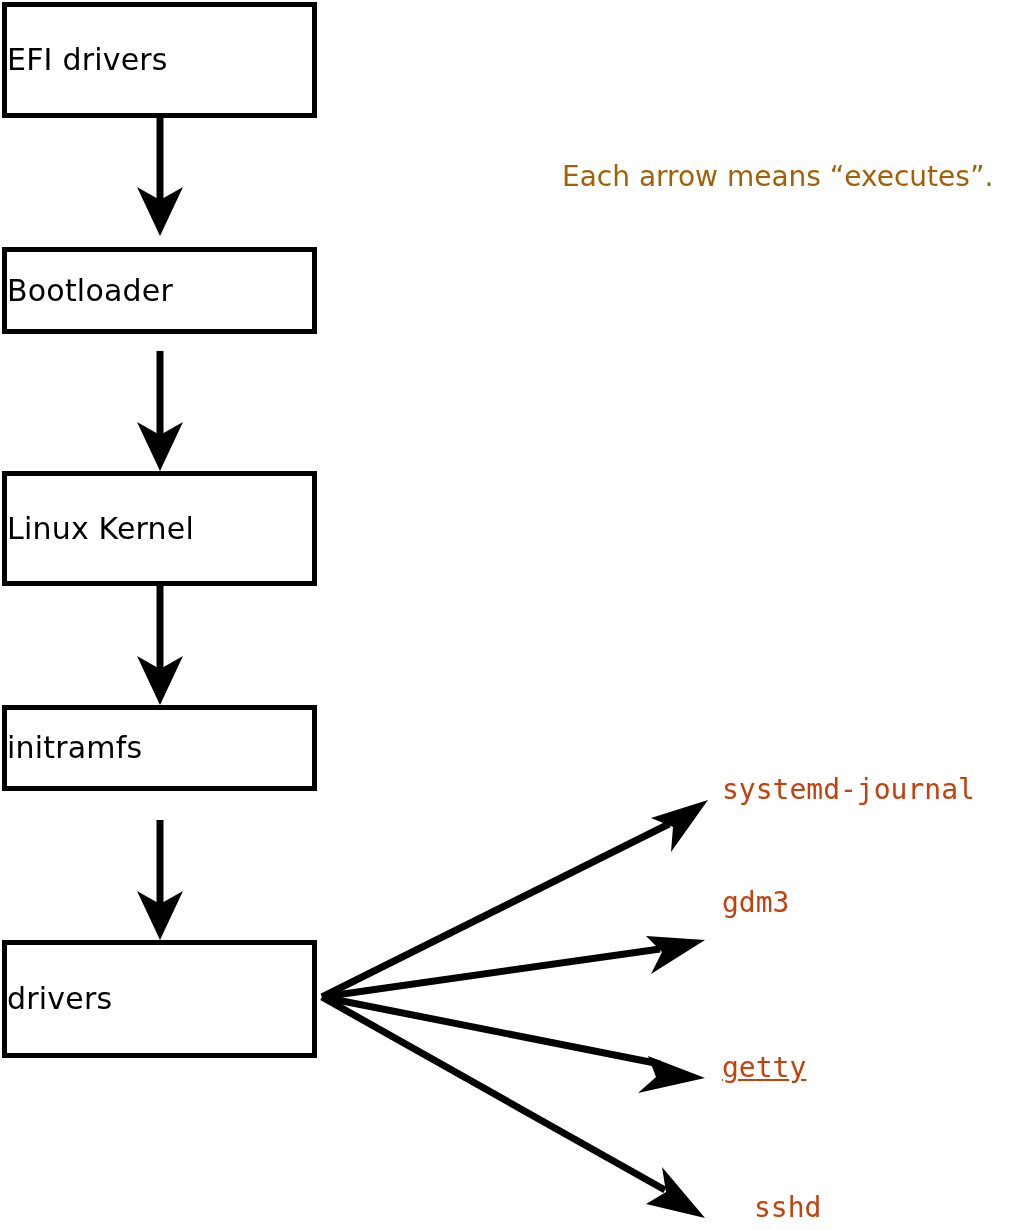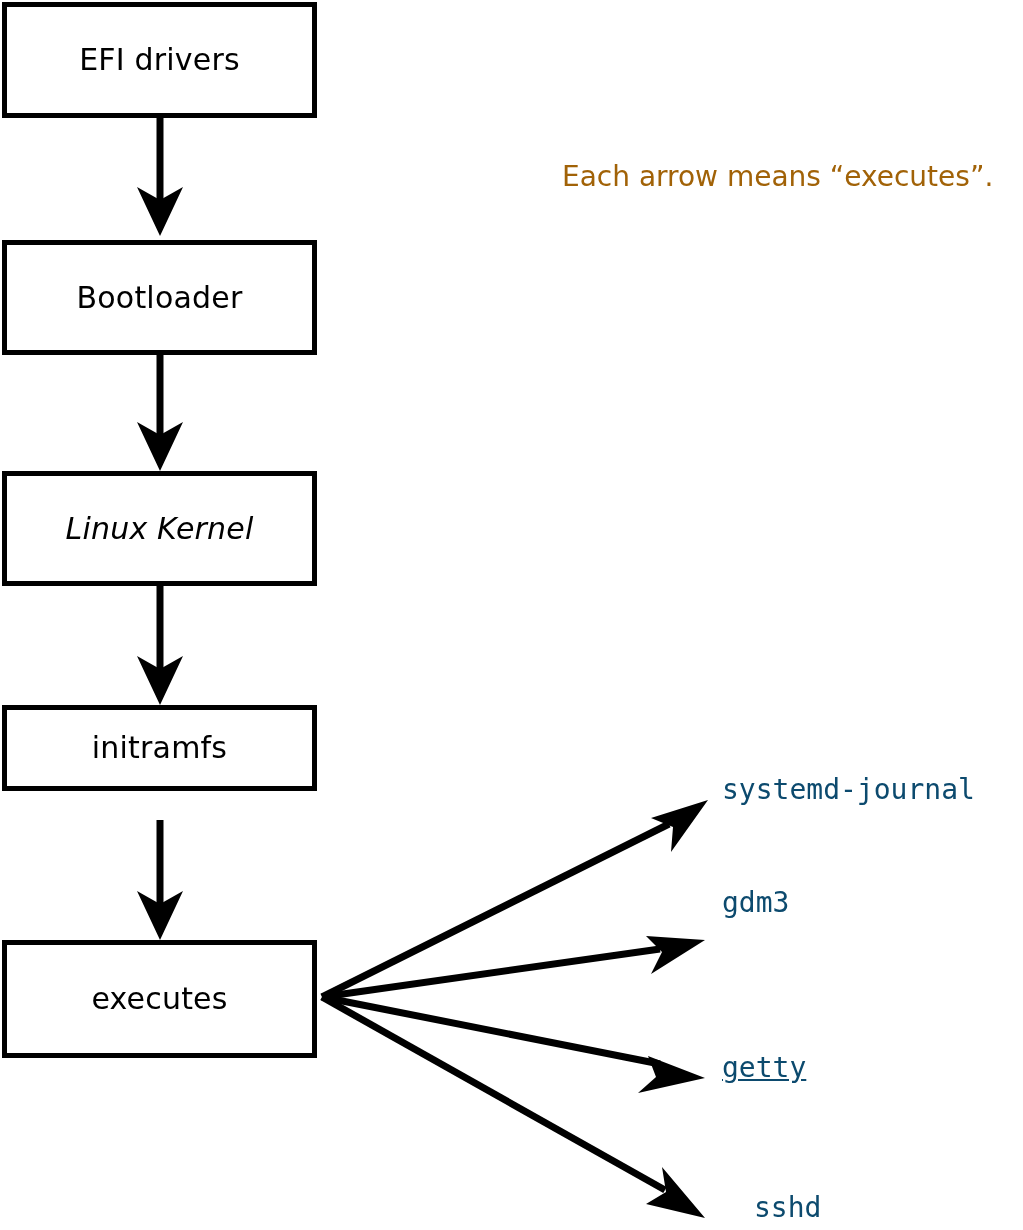--- a/index.html
+++ b/index.html
@@ -30,43 +30,43 @@
   
   .proc-box {
     position: absolute;
     left: 2px;
     width: 315px;
     box-sizing: border-box;
     background: #ffffff;
     border: 5px solid #000000;
     display: flex;
     align-items: center;
-    justify-content: center;
+    justify-content: flex-start;
   }
   .proc-box .proc-label {
     font-family: "DejaVu Sans", sans-serif;
     font-size: 30px;
     color: #000000;
     line-height: 1;
     letter-spacing: 0.2px;
     white-space: nowrap;
   }
 
   #box-efi-drivers      { top: 2px;   height: 116px; }
-  #box-bootloader       { top: 240px; height: 115px; }
-  #box-linux-kernel     { top: 471px; height: 115px; font-style: italic; }
+  #box-bootloader       { top: 247px; height: 87px; }
+  #box-linux-kernel     { top: 471px; height: 115px; }
   #box-initramfs        { top: 705px; height: 86px; }
   #box-systemd          { top: 940px; height: 118px; }
 
   
   .service-label {
     position: absolute;
     font-family: "DejaVu Sans Mono", monospace;
     font-size: 28px;
-    color: #0c4a6e;
+    color: #c2410c;
     line-height: 1;
     white-space: nowrap;
   }
   #service-systemd-journal { left: 722px; top: 776px; }
   #service-gdm3            { left: 722px; top: 889px; }
   #service-getty           { left: 722px; top: 1054px; text-decoration: underline; }
   #service-sshd            { left: 754px; top: 1194px; }
 
   
   #legend-caption {
@@ -138,21 +138,21 @@
 
   <div class="proc-box" id="box-linux-kernel">
     <span class="proc-label">Linux Kernel</span>
   </div>
 
   <div class="proc-box" id="box-initramfs">
     <span class="proc-label">initramfs</span>
   </div>
 
   <div class="proc-box" id="box-systemd">
-    <span class="proc-label">executes</span>
+    <span class="proc-label">drivers</span>
   </div>
 
   <div class="service-label" id="service-systemd-journal">systemd-journal</div>
   <div class="service-label" id="service-gdm3">gdm3</div>
   <div class="service-label" id="service-getty">getty</div>
   <div class="service-label" id="service-sshd">sshd</div>
 
   <div id="legend-caption">Each arrow means “executes”.</div>
 
 </div>

